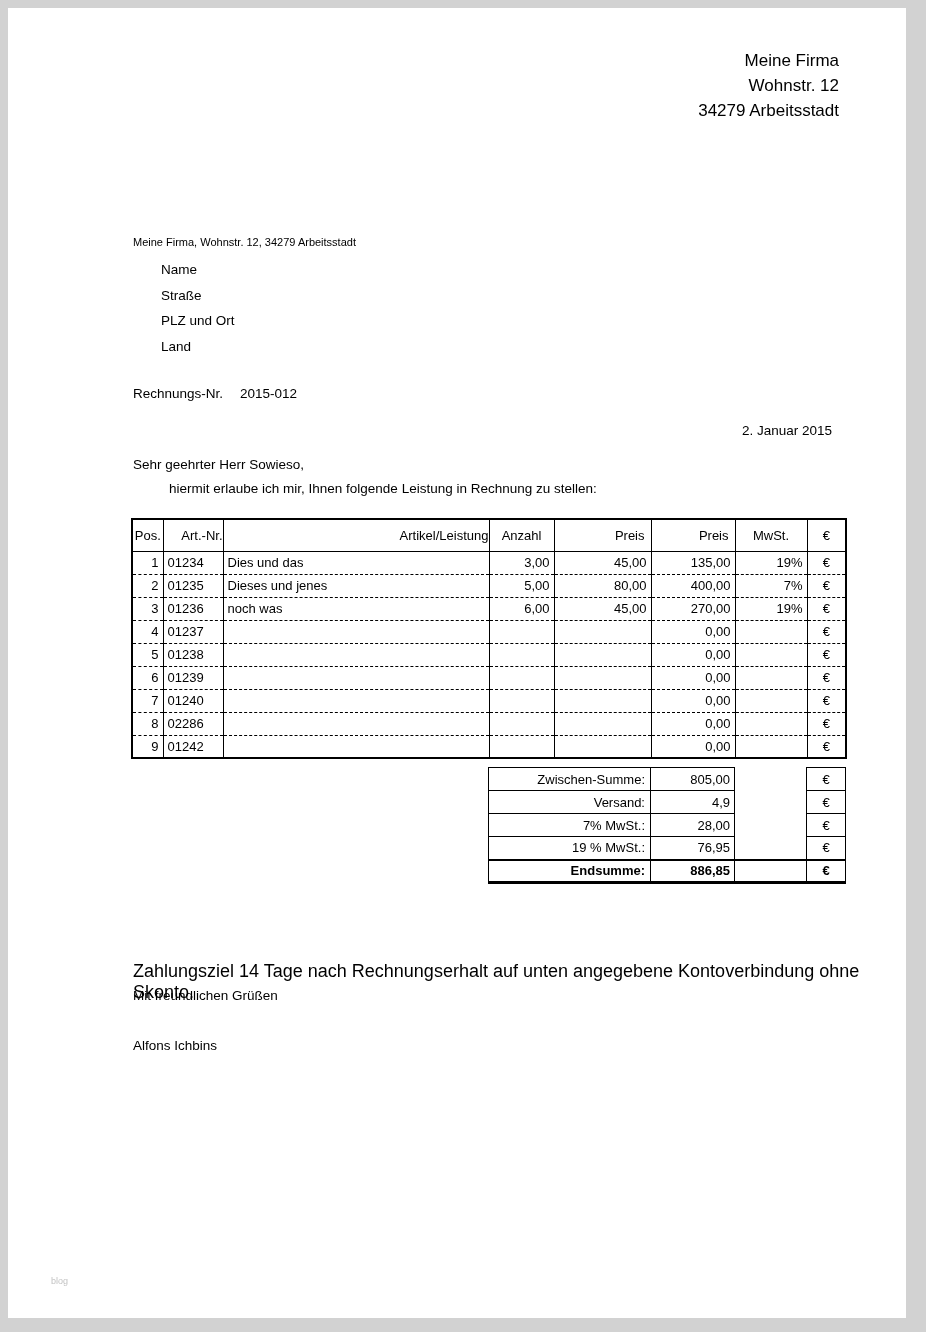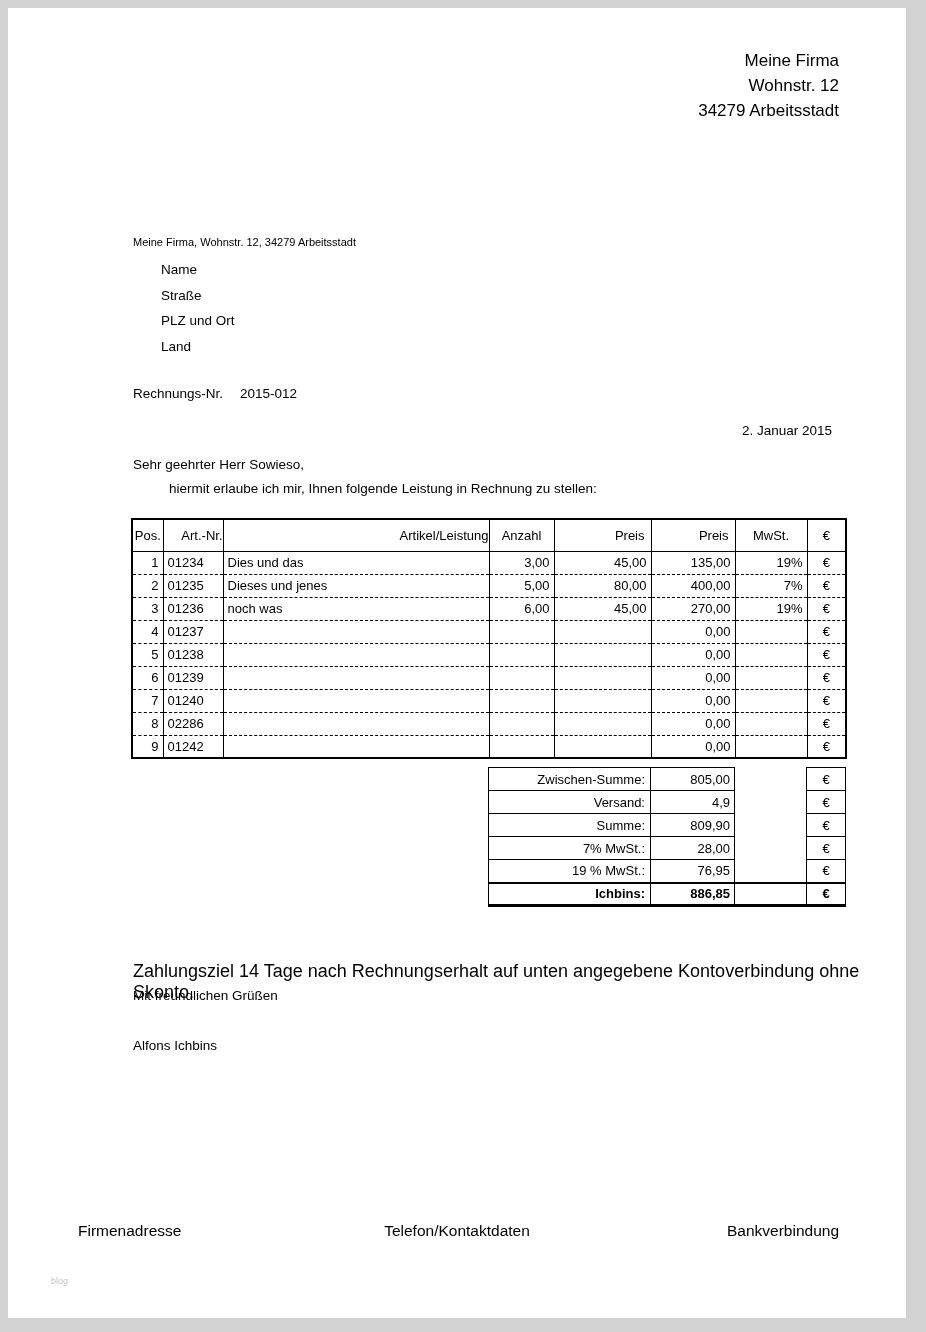--- a/index.html
+++ b/index.html
@@ -247,51 +247,40 @@
         <td class="spacer"></td>
         <td class="ctr">€</td>
       </tr>
       <tr>
         <td class="sum-label">Versand:</td>
         <td class="num">4,9</td>
         <td class="spacer"></td>
         <td class="ctr">€</td>
       </tr>
       <tr>
-        <td class="sum-label">Summe:</td>
-        <td class="num">809,90</td>
-        <td class="spacer"></td>
-        <td class="ctr">€</td>
-      </tr>
-      <tr>
         <td class="sum-label">7% MwSt.:</td>
         <td class="num">28,00</td>
         <td class="spacer"></td>
         <td class="ctr">€</td>
       </tr>
       <tr>
         <td class="sum-label">19 % MwSt.:</td>
         <td class="num">76,95</td>
         <td class="spacer"></td>
         <td class="ctr">€</td>
       </tr>
       <tr class="grand">
-        <td class="sum-label">Ichbins:</td>
+        <td class="sum-label">Endsumme:</td>
         <td class="num">886,85</td>
         <td class="spacer"></td>
         <td class="ctr">€</td>
       </tr>
     </tbody>
   </table>
 
   <div class="abs payment-terms">Zahlungsziel 14 Tage nach Rechnungserhalt auf unten angegebene Kontoverbindung ohne Skonto.</div>
   <div class="abs closing">Mit freundlichen Grüßen</div>
   <div class="abs signature">Alfons Ichbins</div>
 
-  <div class="abs footer">
-    <span class="f-left">Firmenadresse</span>
-    <span class="f-center">Telefon/Kontaktdaten</span>
-    <span class="f-right">Bankverbindung</span>
-  </div>
 
   <div class="abs watermark">blog</div>
 
 </div>
 
 </body></html>

